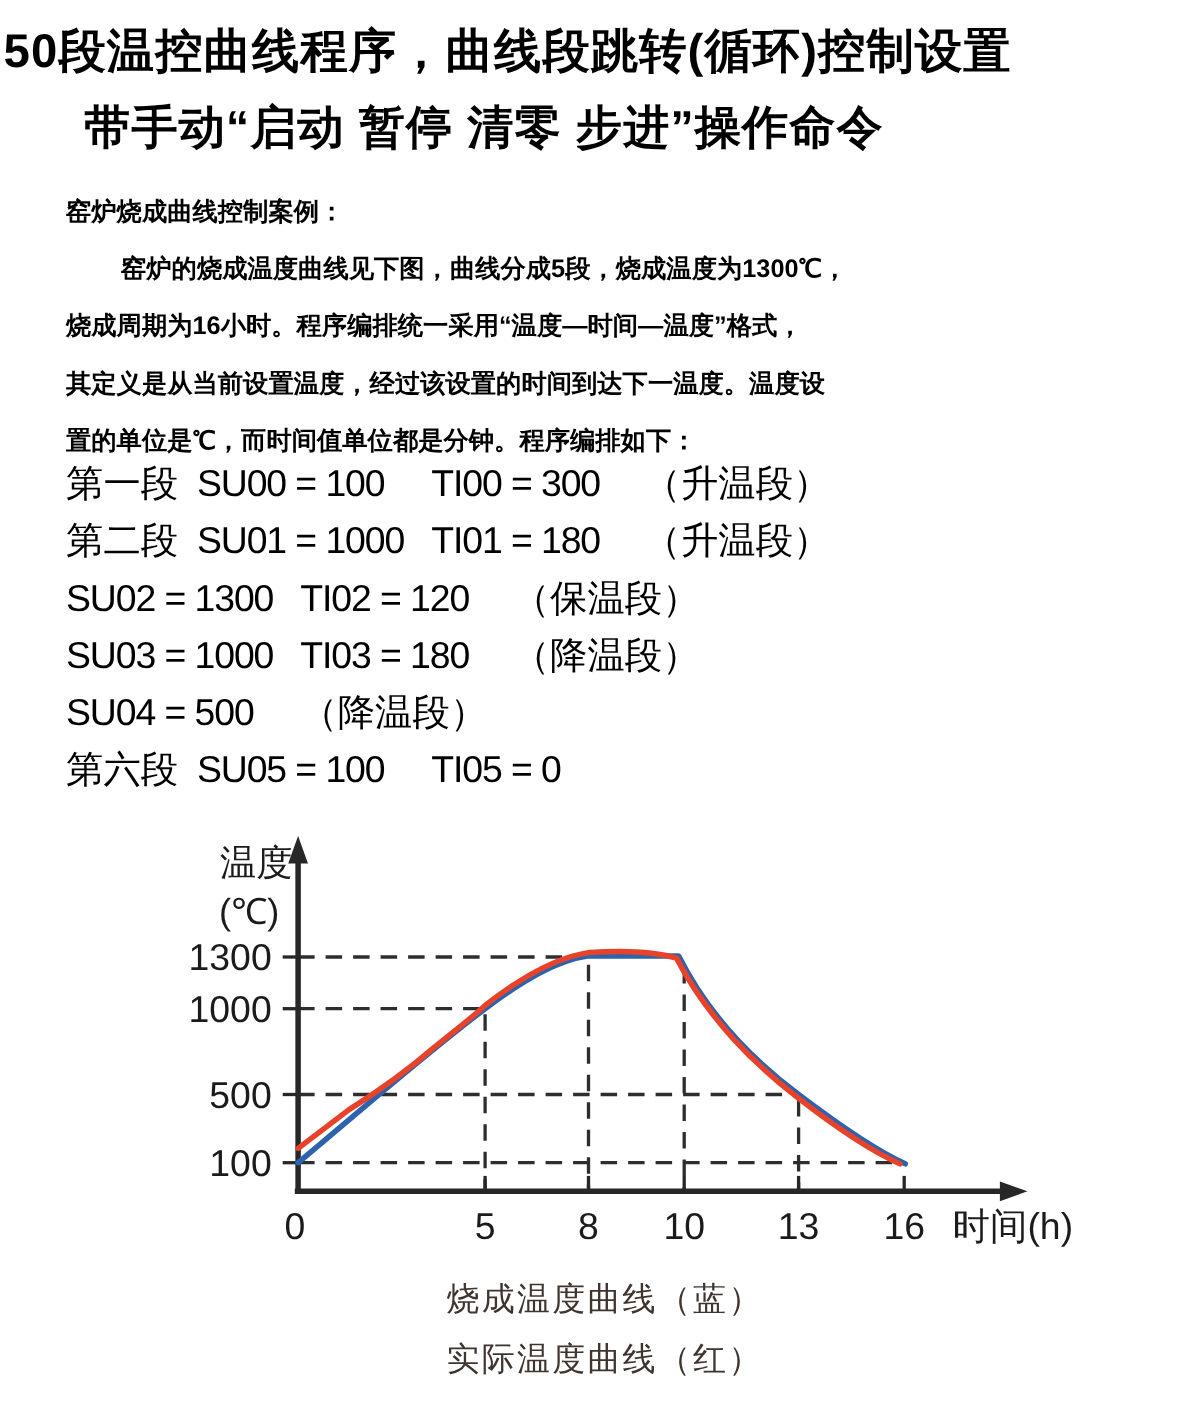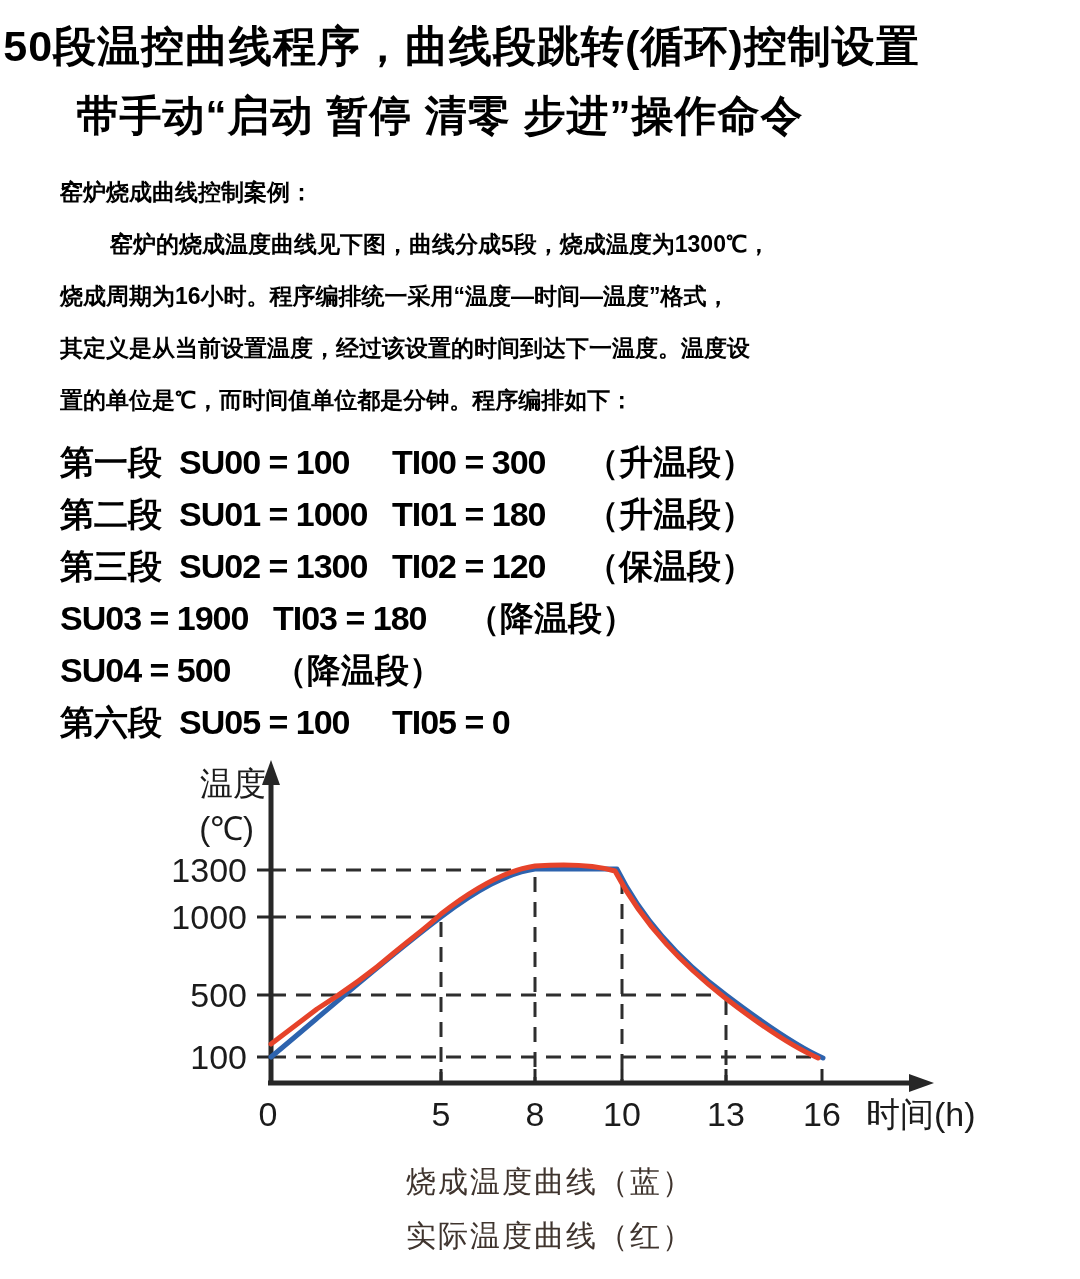--- a/index.html
+++ b/index.html
@@ -15,21 +15,21 @@
   .title2{
     position:absolute;top:88px;left:0;width:880px;text-align:center;
     font-size:42px;font-weight:bold;letter-spacing:1px;
   }
   .content{
     position:absolute;left:60px;top:166px;width:980px;
     font-size:23px;font-weight:bold;line-height:52px;
   }
   .content .line{height:52px;white-space:nowrap;}
   .content .indent{padding-left:50px;}
-  .segments{position:absolute;left:60px;top:436px;font-size:34px;font-weight:bold;line-height:52px;}
+  .segments{position:absolute;left:60px;top:414px;font-size:34px;font-weight:normal;line-height:52px;}
   .seg-row{display:flex;height:52px;white-space:nowrap;}
   .seg-name{width:119px;}
   .seg-su{width:213px;letter-spacing:-1px;}
   .seg-ti{width:193px;letter-spacing:-1px;}
   .chart-svg{position:absolute;left:0;top:0;width:1080px;height:1279px;}
   .chart-svg text{font-family:"Liberation Sans", sans-serif;fill:#1b1b1b;}
   .legend{
     position:absolute;top:1160px;left:0;width:1080px;text-align:center;
     font-size:30px;color:#3f342e;letter-spacing:2px;
   }
@@ -56,27 +56,26 @@
     <span class="seg-ti">TI00 = 300</span>
     <span class="seg-note">（升温段）</span>
   </div>
   <div class="seg-row">
     <span class="seg-name">第二段</span>
     <span class="seg-su">SU01 = 1000</span>
     <span class="seg-ti">TI01 = 180</span>
     <span class="seg-note">（升温段）</span>
   </div>
   <div class="seg-row">
-    <span class="seg-name">第三段</span>
     <span class="seg-su">SU02 = 1300</span>
     <span class="seg-ti">TI02 = 120</span>
     <span class="seg-note">（保温段）</span>
   </div>
   <div class="seg-row">
-    <span class="seg-su">SU03 = 1900</span>
+    <span class="seg-su">SU03 = 1000</span>
     <span class="seg-ti">TI03 = 180</span>
     <span class="seg-note">（降温段）</span>
   </div>
   <div class="seg-row">
     <span class="seg-su">SU04 = 500</span>
     <span class="seg-note">（降温段）</span>
   </div>
   <div class="seg-row">
     <span class="seg-name">第六段</span>
     <span class="seg-su">SU05 = 100</span>

